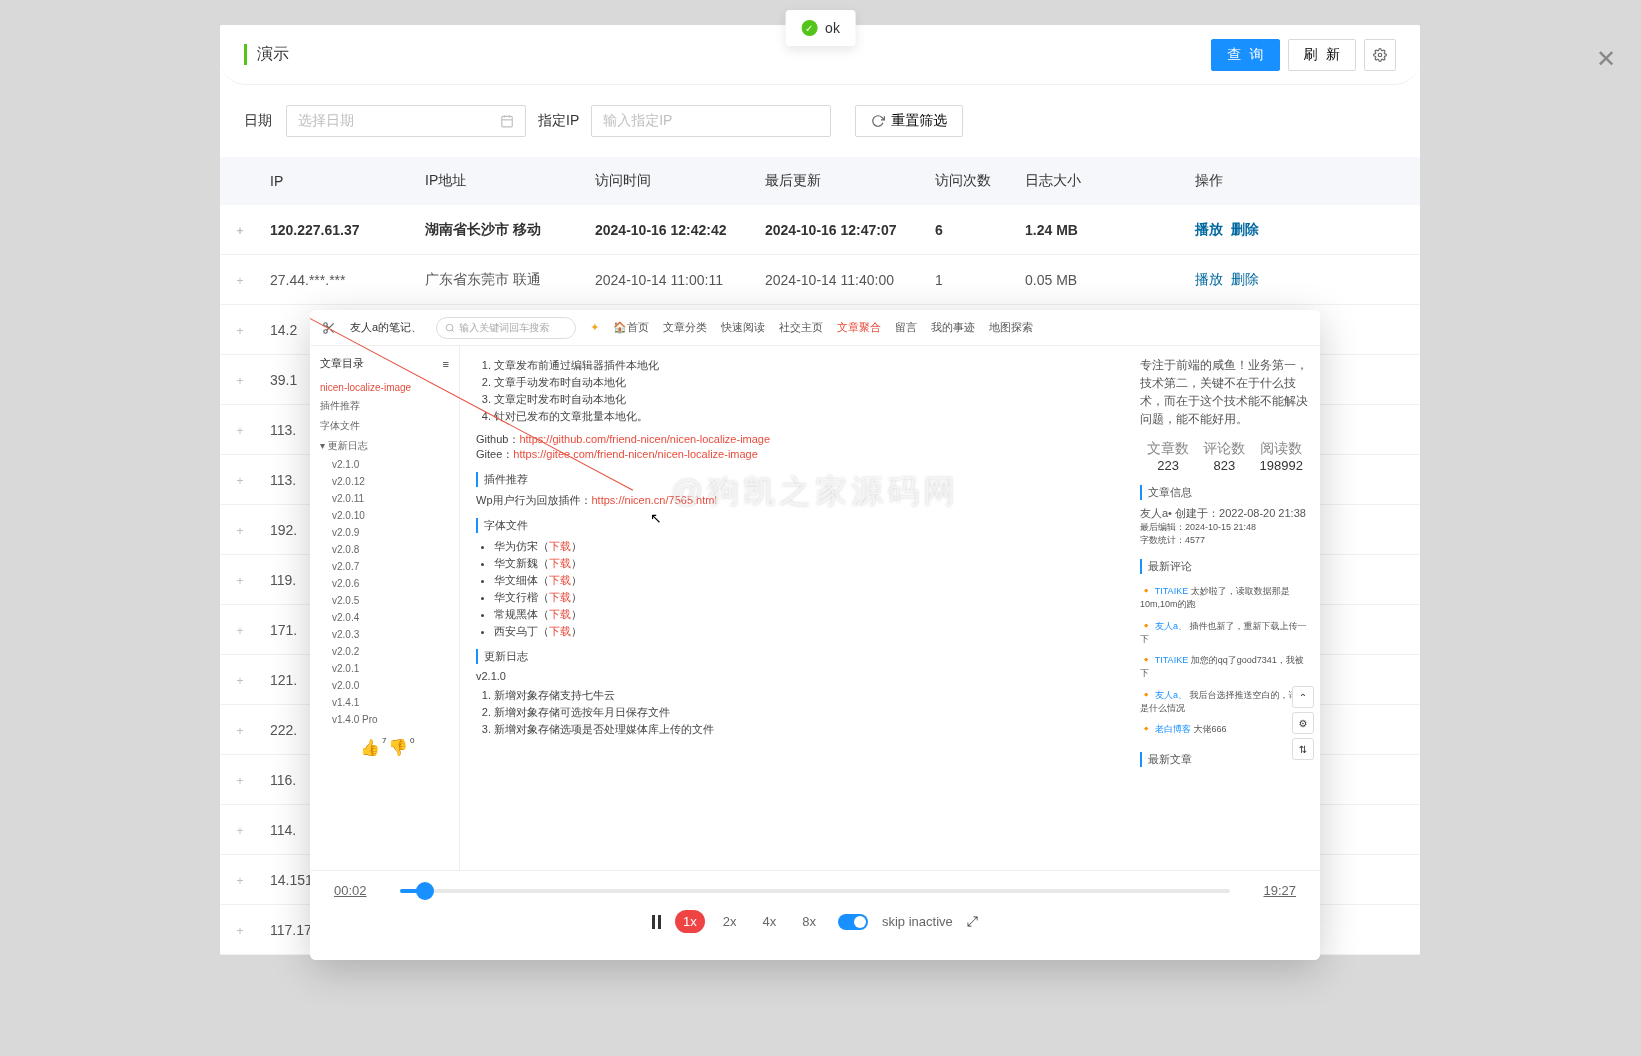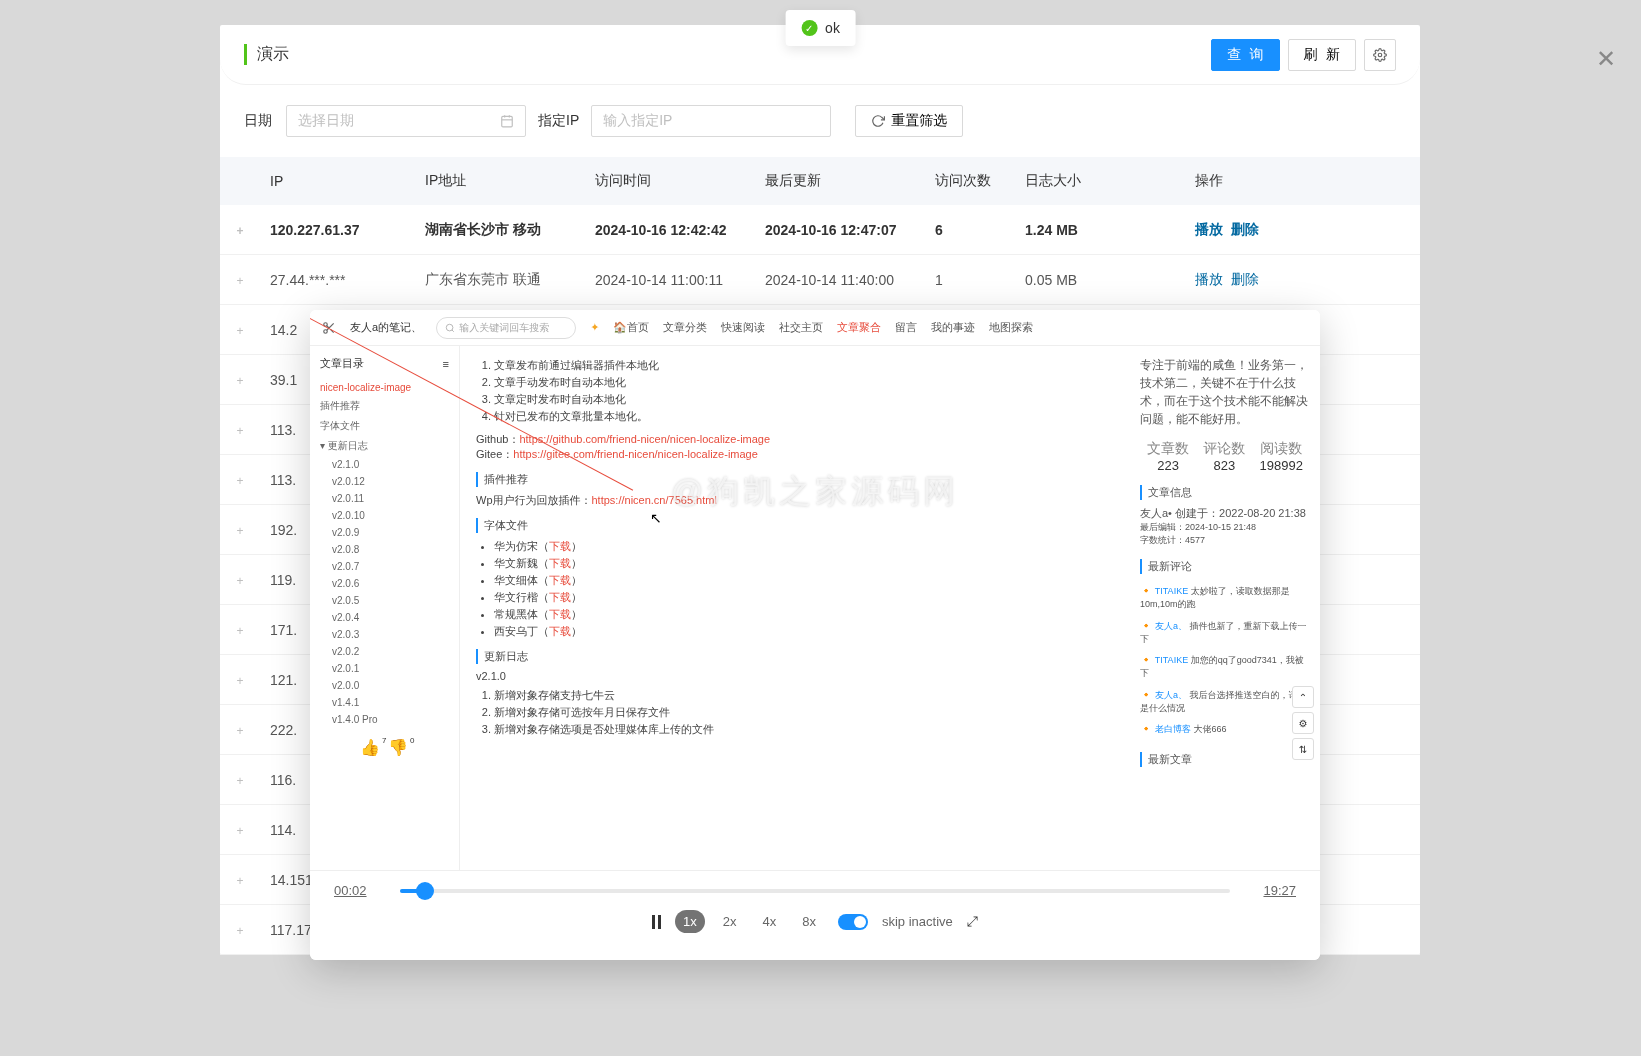--- a/index.html
+++ b/index.html
@@ -90,21 +90,21 @@
 .player-controls { height: 90px; background: #fff; border-top: 1px solid #eee; padding: 12px 24px; display: flex; flex-direction: column; gap: 12px; }
 .progress-row { display: flex; align-items: center; gap: 16px; }
 .time { font-size: 13px; color: #666; width: 50px; text-decoration: underline; }
 .progress { flex: 1; height: 4px; background: #e8e8e8; border-radius: 2px; position: relative; }
 .progress-fill { position: absolute; left: 0; top: 0; height: 100%; width: 3%; background: #1890ff; border-radius: 2px; }
 .progress-thumb { position: absolute; left: 3%; top: 50%; transform: translate(-50%, -50%); width: 18px; height: 18px; border-radius: 50%; background: #1890ff; }
 .speed-row { display: flex; align-items: center; justify-content: center; gap: 14px; }
 .pause-icon { display: flex; gap: 3px; }
 .pause-icon span { width: 3px; height: 14px; background: #333; }
 .speed-btn { font-size: 13px; color: #666; cursor: pointer; padding: 4px 8px; border-radius: 12px; }
-.speed-btn.active { background: #737373; color: #fff; }
+.speed-btn.active { background: #ef4444; color: #fff; }
 .toggle { width: 30px; height: 16px; background: #1890ff; border-radius: 8px; position: relative; }
 .toggle-thumb { position: absolute; right: 2px; top: 2px; width: 12px; height: 12px; border-radius: 50%; background: #fff; }
 .skip-label { font-size: 13px; color: #666; }
 .fullscreen-icon { font-size: 14px; cursor: pointer; }
 
 svg { display: block; }
 </style>
 </head>
 <body>
 

